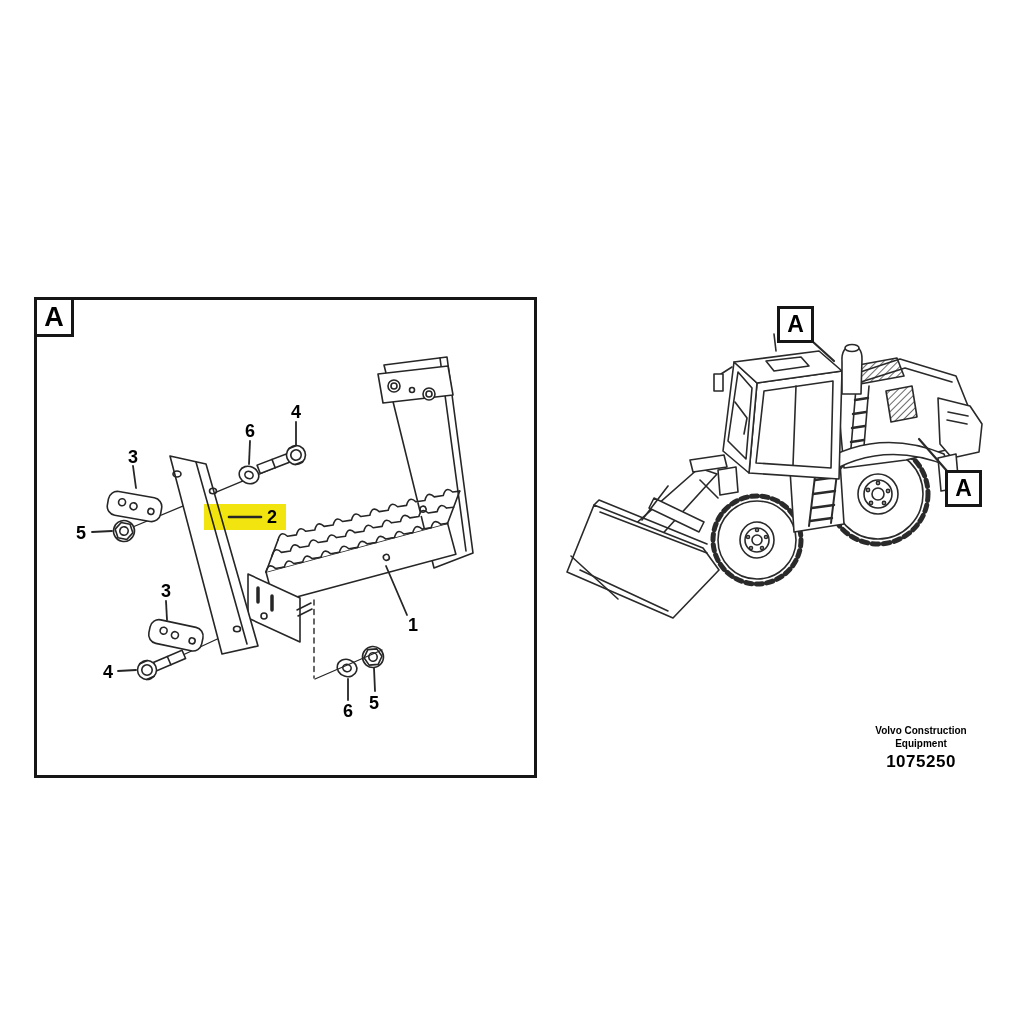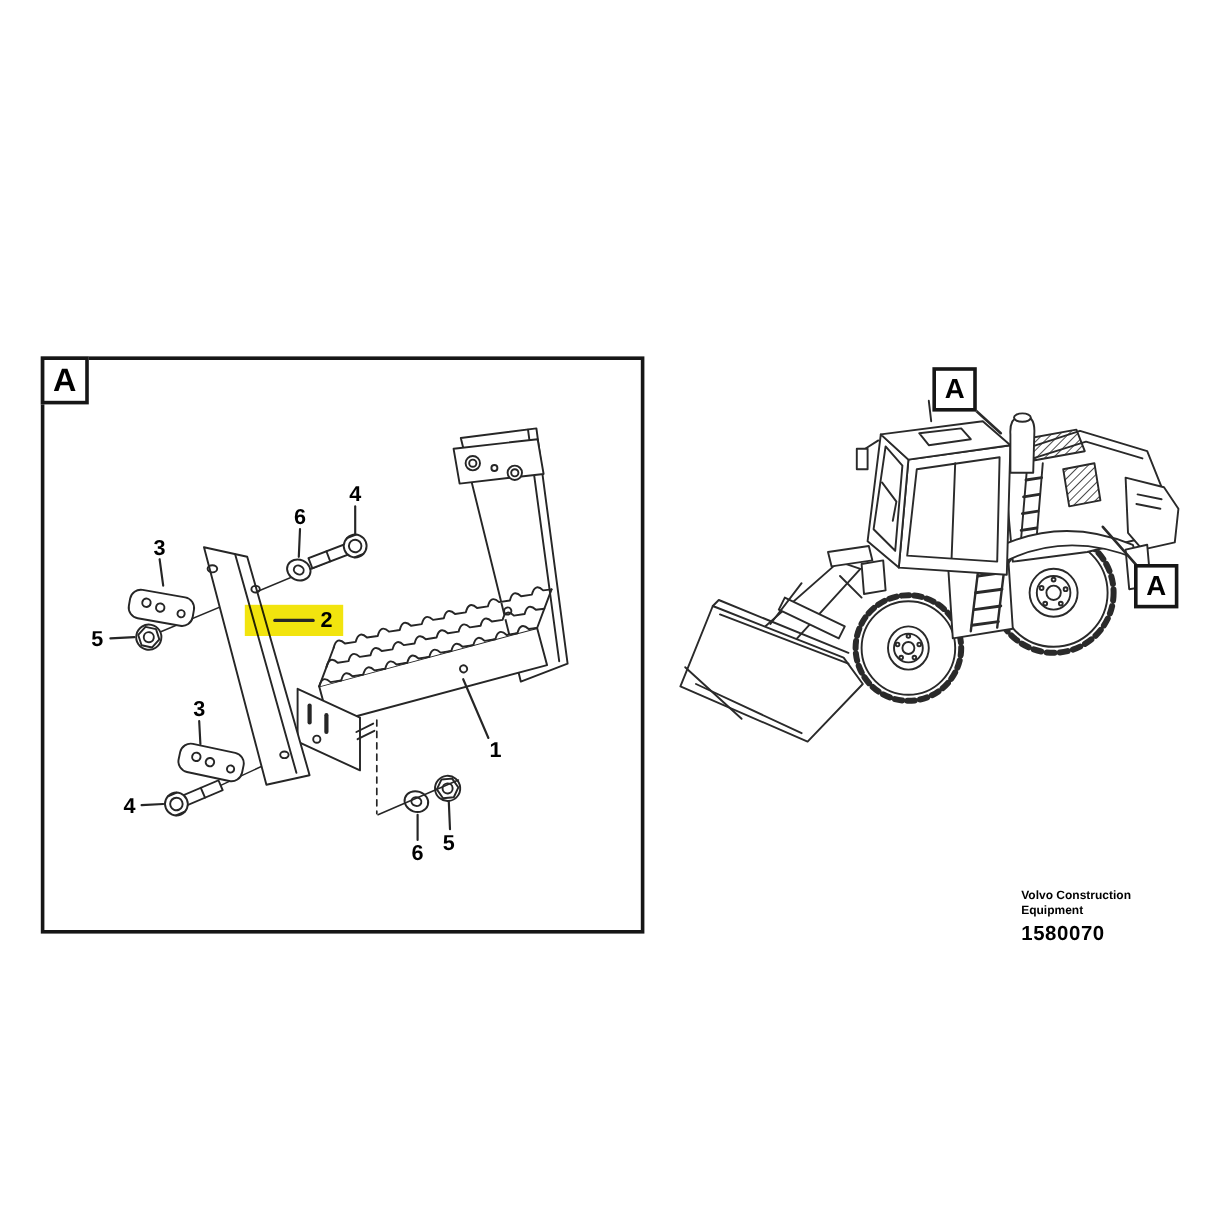--- a/index.html
+++ b/index.html
@@ -10,21 +10,21 @@
   .frame{position:absolute;left:34px;top:297px;width:503px;height:481px;
          border:3px solid #161616;box-sizing:border-box;background:transparent;}
   .alabel{position:absolute;display:flex;align-items:center;justify-content:center;
           border:3px solid #161616;background:#fff;font-weight:bold;box-sizing:border-box;
           line-height:1;}
   #frame-a{left:34px;top:297px;width:40px;height:40px;font-size:27px;}
   #machine-a-top{left:777px;top:306px;width:37px;height:37px;font-size:23px;}
   #machine-a-rear{left:945px;top:470px;width:37px;height:37px;font-size:23px;}
   .callout{position:absolute;transform:translate(-50%,-50%);font-weight:bold;
            font-size:18px;cursor:pointer;user-select:none;}
-  .footer{position:absolute;left:851px;top:741px;width:140px;text-align:left;}
+  .footer{position:absolute;left:851px;top:725px;width:140px;text-align:center;}
   .footer .co{font-size:10px;font-weight:bold;line-height:1.25;}
   .footer .num{font-size:17px;font-weight:bold;margin-top:2px;letter-spacing:.5px;}
 </style>
 </head>
 <body>
 
 <div class="stage">
 
   <svg class="art" viewBox="0 0 1024 1024">
     <defs>
@@ -267,16 +267,16 @@
   <span class="callout" style="left:272px;top:517px">2</span>
   <span class="callout" style="left:166px;top:591px">3</span>
   <span class="callout" style="left:108px;top:672px">4</span>
   <span class="callout" style="left:413px;top:625px">1</span>
   <span class="callout" style="left:348px;top:711px">6</span>
   <span class="callout" style="left:374px;top:703px">5</span>
 
   <div class="footer">
     <div class="co">Volvo Construction</div>
     <div class="co">Equipment</div>
-    <div class="num">1580070</div>
+    <div class="num">1075250</div>
   </div>
 
 </div>
 
 </body></html>

